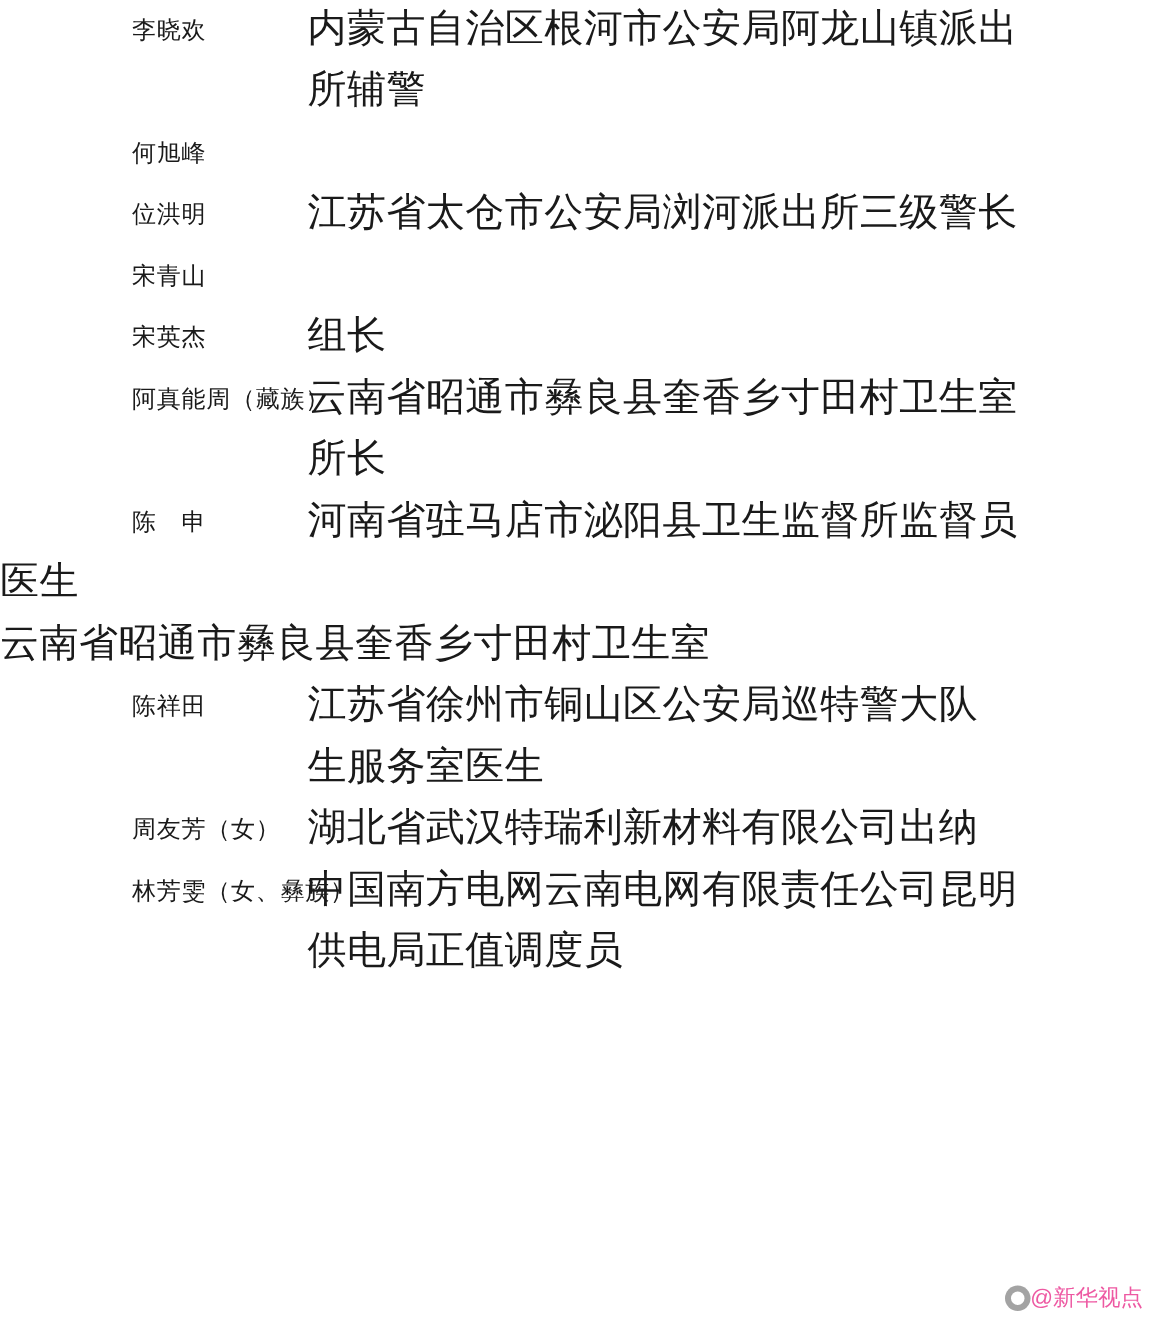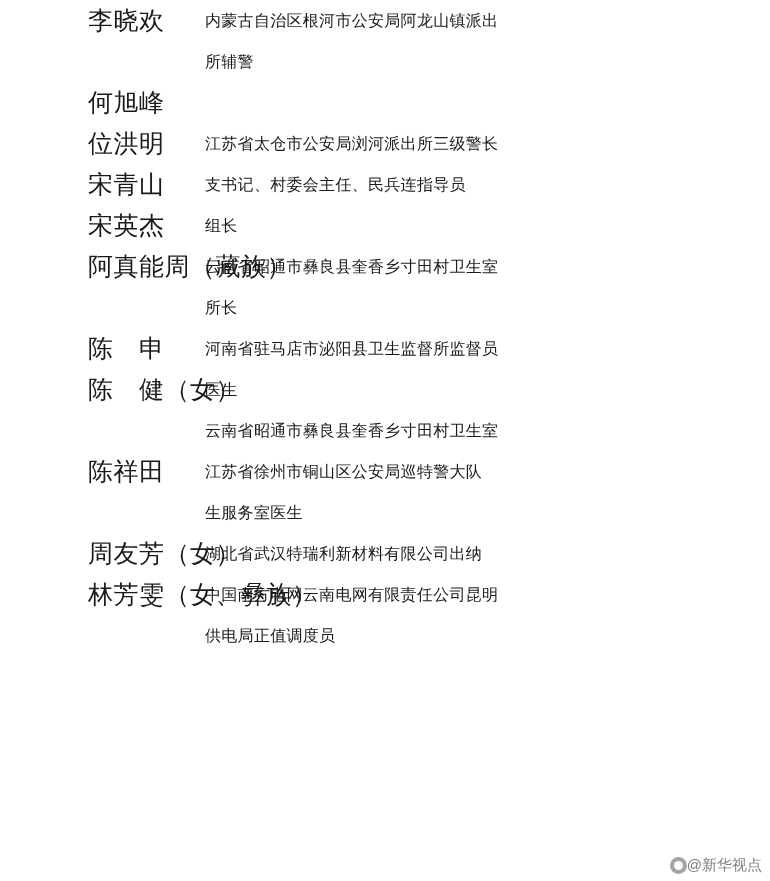--- a/index.html
+++ b/index.html
@@ -26,47 +26,48 @@
     display: flex;
     align-items: flex-start;
     padding: 0;
     margin: 0;
   }
   .name-col {
     width: 205px;
     min-width: 205px;
     padding-left: 88px;
     box-sizing: border-box;
-    font-size: 25px;
+    font-size: 16px;
     line-height: 41px;
     letter-spacing: 0.5px;
     white-space: nowrap;
   }
   .desc-col {
     width: 400px;
-    font-size: 16px;
+    font-size: 26px;
     line-height: 41px;
     letter-spacing: 0.3px;
     text-align: justify;
     text-justify: inter-ideograph;
+    font-family: Liberation Mono, monospace;
   }
   .desc-col .line {
     display: block;
     white-space: nowrap;
   }
   .watermark {
     position: absolute;
     right: 8px;
     bottom: 6px;
     display: flex;
     align-items: center;
     gap: 0;
     font-family: "Liberation Sans", sans-serif;
     font-size: 15px;
-    color: #737373;
+    color: #ec4899;
     opacity: 0.9;
   }
   .weibo-eye {
     display: inline-block;
     width: 17px;
     height: 17px;
     border-radius: 50%;
     background: #9a9a9a;
     position: relative;
   }
@@ -104,21 +105,20 @@
     <div class="entry">
       <div class="name-col">位洪明</div>
       <div class="desc-col">
         <span class="line">江苏省太仓市公安局浏河派出所三级警长</span>
       </div>
     </div>
 
     <div class="entry">
       <div class="name-col">宋青山</div>
       <div class="desc-col">
-        <span class="line">支书记、村委会主任、民兵连指导员</span>
       </div>
     </div>
 
     <div class="entry">
       <div class="name-col">宋英杰</div>
       <div class="desc-col">
         <span class="line">组长</span>
       </div>
     </div>
 
@@ -131,21 +131,20 @@
     </div>
 
     <div class="entry">
       <div class="name-col">陈　申</div>
       <div class="desc-col">
         <span class="line">河南省驻马店市泌阳县卫生监督所监督员</span>
       </div>
     </div>
 
     <div class="entry">
-      <div class="name-col">陈　健（女）</div>
       <div class="desc-col">
         <span class="line">医生</span>
         <span class="line">云南省昭通市彝良县奎香乡寸田村卫生室</span>
       </div>
     </div>
 
     <div class="entry">
       <div class="name-col">陈祥田</div>
       <div class="desc-col">
         <span class="line">江苏省徐州市铜山区公安局巡特警大队</span>

